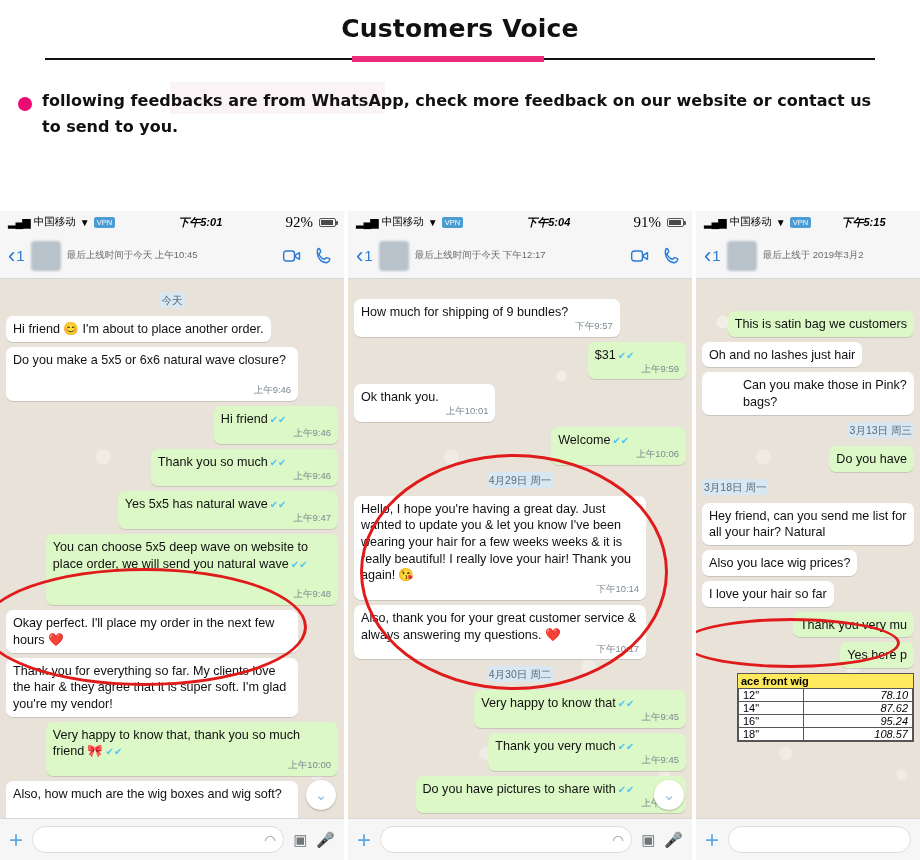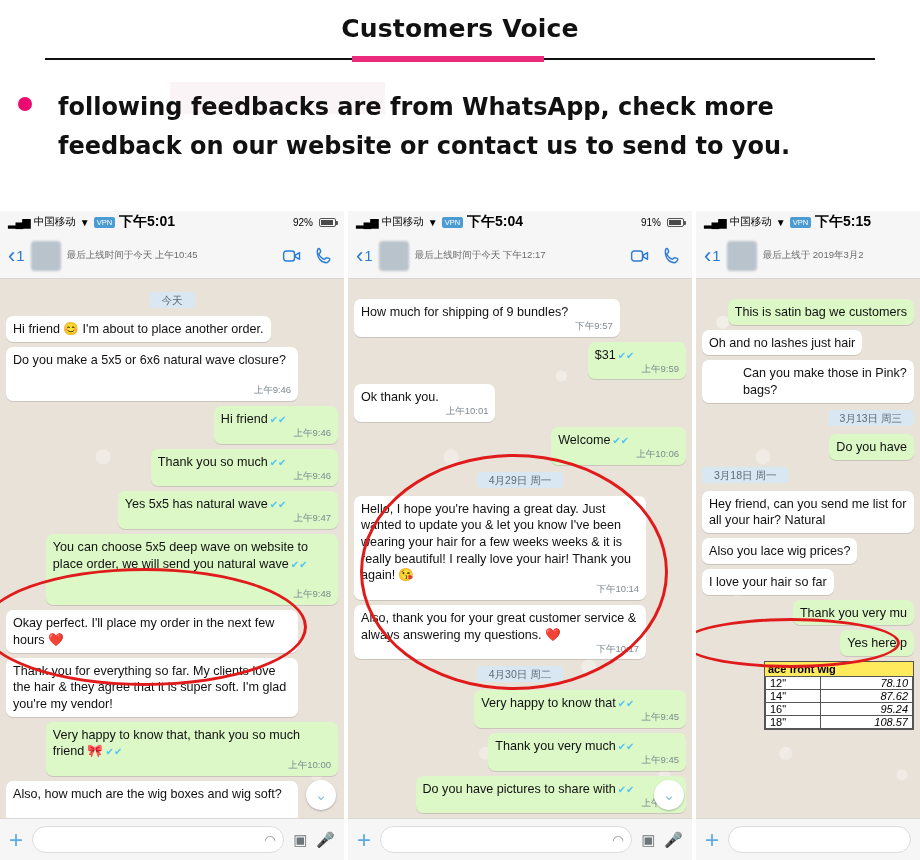--- a/index.html
+++ b/index.html
@@ -43,22 +43,22 @@
     position:relative;
     margin:26px 0 0 0;
     padding:0 26px 0 20px;
   }
   .intro-bullet {
     position:absolute; left:18px; top:9px;
     width:14px; height:14px; border-radius:50%;
     background:#ec0a72;
   }
   .intro-text {
-    margin-left:38px;
-    font-size:24px;
+    margin-left:22px;
+    font-size:16px;
     line-height:1.62;
     font-weight:bold;
     color:#111111;
     font-family:"DejaVu Sans", sans-serif;
   }
 
   
   .shots {
     position:absolute;
     left:0; top:211px;
@@ -86,22 +86,22 @@
     gap:4px;
   }
   .sb-bars { letter-spacing:-1px; font-size:11px; }
   .sb-carrier { font-size:10.5px; }
   .sb-wifi { font-size:10px; }
   .vpn-badge {
     background:#4b9cd3; color:#fff; font-size:7.5px;
     border-radius:2px; padding:0 3px; line-height:11px;
     display:inline-block;
   }
-  .sb-time { flex:1; font-size:14px; font-weight:bold; }
-  .sb-batt { font-size:10px; }
+  .sb-time { flex:1; text-align:center; font-size:11px; font-weight:bold;font-style:italic; }
+  .sb-batt { font-size:15px;font-family:Liberation Serif, serif; }
   .sb-batt-icon {
     display:inline-block; width:17px; height:9px;
     border:1px solid #555; border-radius:2px; position:relative;
     vertical-align:-1px; margin-left:2px;
   }
   .sb-batt-icon::after{
     content:""; position:absolute; right:-3px; top:2.5px;
     width:2px; height:4px; background:#555; border-radius:0 1px 1px 0;
   }
   .sb-batt-icon i{ position:absolute; left:1px; top:1px; bottom:1px; width:80%; background:#4a4a4a; display:block;}
@@ -158,21 +158,21 @@
     pointer-events:none;
   }
   .chat-inner { position:relative; z-index:1; }
 
   .daystamp {
     text-align:center;
     margin:5px 0 8px;
   }
   .daystamp span {
     background:#d8e7f2; color:#5c6b75;
-    font-size:10.5px; padding:2px 12px; border-radius:4px;
+    font-size:10.5px; padding:2px 2px; border-radius:4px;
   }
 
   .row { display:flex; margin-bottom:5px; }
   .row.out { justify-content:flex-end; }
   .bubble {
     max-width:88%;
     border-radius:7px;
     padding:5px 7px 4px 7px;
     font-size:12.6px;
     line-height:1.33;
@@ -228,21 +228,21 @@
     padding-right:7px;
   }
   .field-ico { color:#9aa0a6; font-size:14px; }
   .bar-ico { color:#6f7579; font-size:15px; }
 
   
   .minitable {
     background:#fff;
     border:1px solid #555;
     font-size:11px;
-    width:150px;
+    width:177px;
   }
   .minitable .cap { background:#ffe95c; padding:1px 3px; font-weight:bold; }
   .minitable table { border-collapse:collapse; width:100%; }
   .minitable td { border:1px solid #555; padding:0px 4px; font-size:11px; }
   .minitable td.c2 { text-align:right;font-style:italic; }
 </style>
 </head>
 <body>
 
 <div class="header">
@@ -446,21 +446,21 @@
       </div>
       <div class="nav-avatar"></div>
       <div class="nav-titles">
         <div class="nav-name"></div>
         <div class="nav-sub">最后上线于 2019年3月2</div>
       </div>
     </div>
 
     <div class="chat">
       <div class="chat-inner">
-        <div class="row out" style="margin-top:14px;">
+        <div class="row out" style="margin-top:26px;">
           <div class="bubble out" style="max-width:100%;"><span class="txt">This is satin bag we customers</span></div>
         </div>
         <div class="row">
           <div class="bubble in" style="max-width:100%;"><span class="txt">Oh and no lashes just hair</span></div>
         </div>
         <div class="row">
           <div class="bubble in" style="max-width:100%;padding-left:41px;"><span class="txt">Can you make those in Pink? bags?</span></div>
         </div>
         <div class="daystamp" style="text-align:right;"><span>3月13日 周三</span></div>
         <div class="row out">

